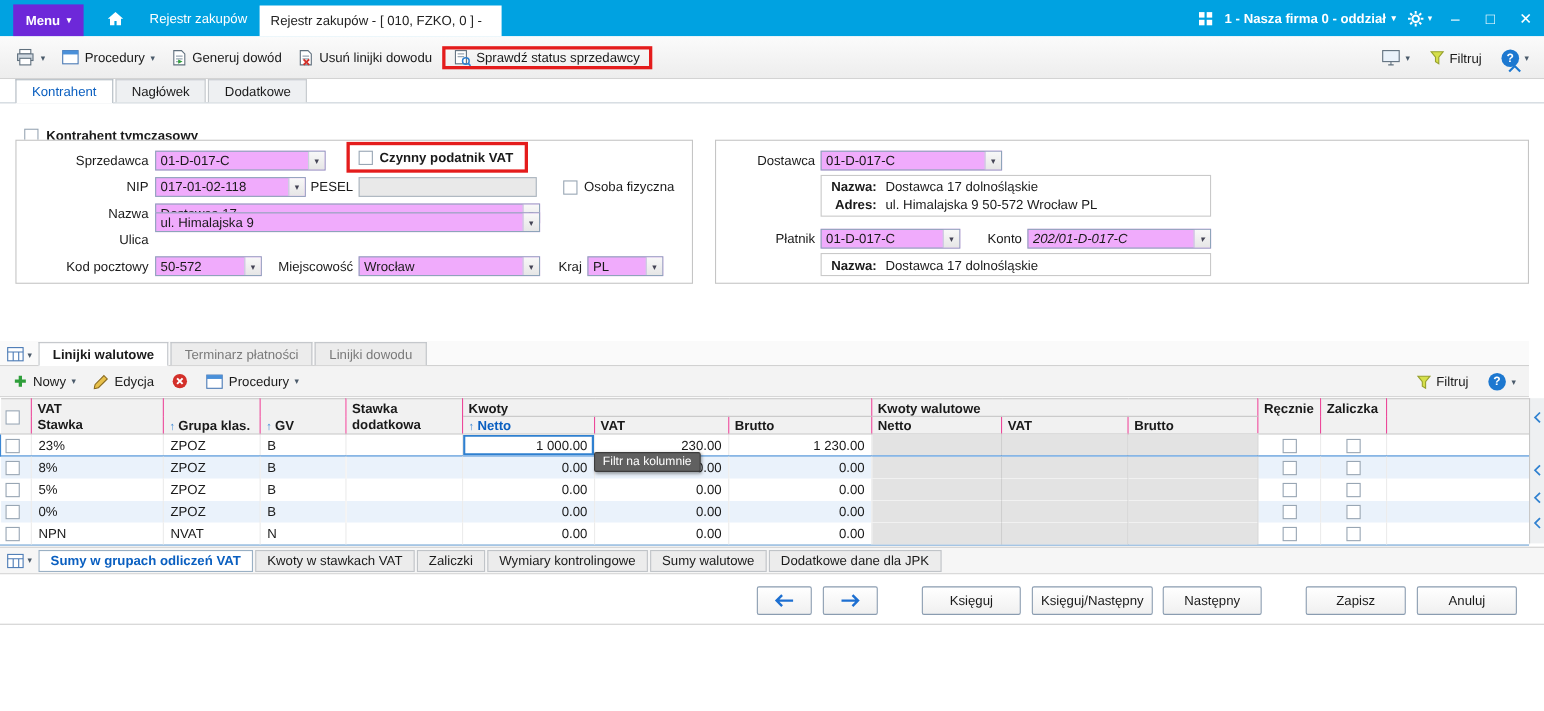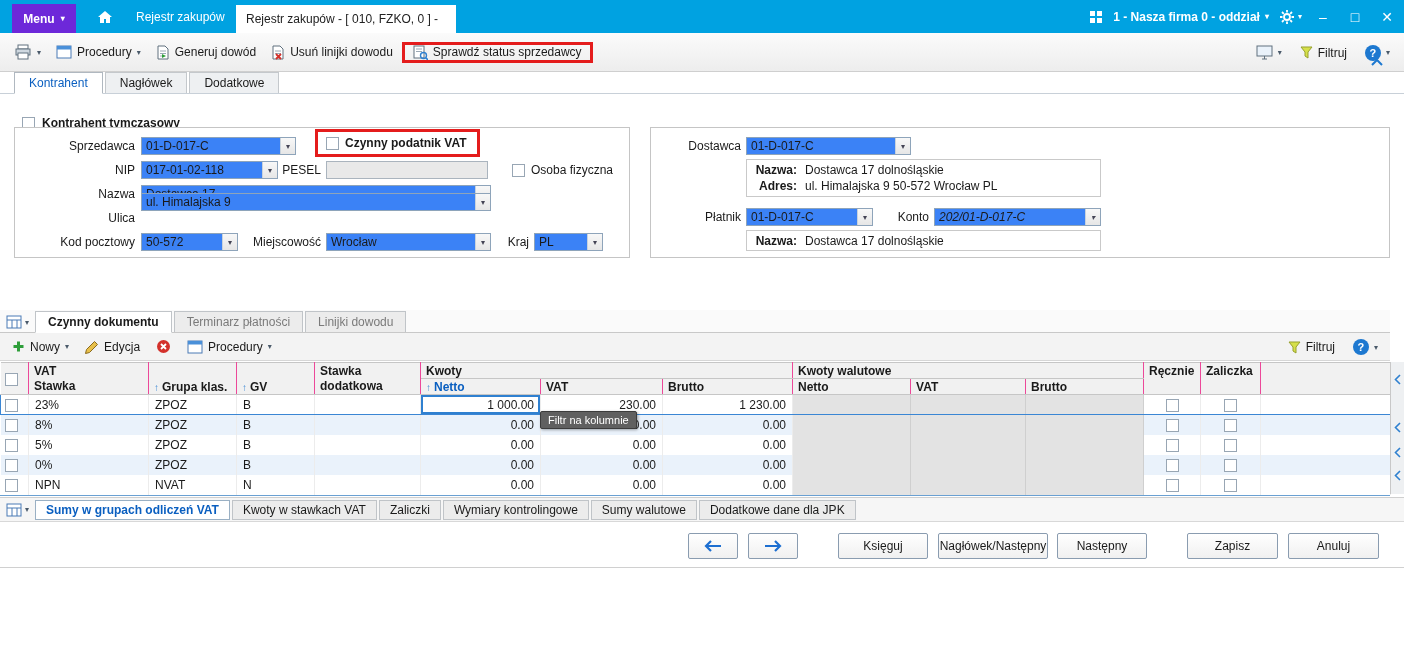--- a/index.html
+++ b/index.html
@@ -30,21 +30,21 @@
   
   .main-tabs{position:absolute;top:72px;left:0;right:0;height:22px;border-bottom:1px solid #c8d0d8;background:#fff;display:flex;align-items:flex-end;padding-left:14px;gap:2px;}
   .mtab{height:21px;display:flex;align-items:center;padding:0 14px;background:#eef0f2;border:1px solid #c4c8cc;border-bottom:none;cursor:pointer;}
   .mtab.active{background:#fff;color:#0a5fc0;border-color:#b0b8c0;margin-bottom:-1px;height:22px;border-bottom:1px solid #fff;}
 
   
   .cb{display:inline-block;width:13px;height:13px;background:#fff;border:1px solid #98a6b4;vertical-align:middle;flex:none;}
   .chk-row{position:absolute;left:22px;top:116px;display:flex;align-items:flex-end;gap:7px;font-weight:bold;}
   .fbox{position:absolute;border:1px solid #c5c5c5;background:#fff;}
   .flabel{position:absolute;height:18px;line-height:18px;text-align:right;white-space:nowrap;}
-  .dd{position:absolute;height:18px;border:1px solid #8ea4ba;background:#3b82f6;display:flex;align-items:center;cursor:pointer;}
+  .dd{position:absolute;height:18px;border:1px solid #8ea4ba;background:#f0abfc;display:flex;align-items:center;cursor:pointer;}
   .dd-val{flex:1;padding:0 4px;white-space:nowrap;overflow:hidden;}
   .dd-btn{width:15px;height:100%;display:flex;align-items:center;justify-content:center;font-size:8px;color:#445;border-left:1px solid #c8d2dc;background:linear-gradient(#f8f8f8,#e6e6e6);}
   .tinput{position:absolute;height:18px;border:1px solid #aab4be;background:#e9e9e9;padding:0 4px;line-height:16px;}
   .cb-inline{position:absolute;display:flex;align-items:center;gap:6px;height:18px;}
   .ibox{position:absolute;border:1px solid #c9c9c9;background:#fff;padding:2px 4px;}
   .irow{display:flex;line-height:16px;}
   .ilab{width:46px;text-align:right;font-weight:bold;margin-right:8px;flex:none;}
 
   
   .sec-tabs{position:absolute;top:310px;left:0;right:14px;height:23px;border-bottom:1px solid #c8c8c8;display:flex;align-items:flex-end;gap:2px;background:#fafafa;}
@@ -311,21 +311,21 @@
 
   <div class="sec-tabs">
     <div class="icon-cluster">
       <svg width="16" height="14" viewBox="0 0 16 14">
           <rect x="1" y="1" width="14" height="12" fill="#fff" stroke="#4a7ab5"></rect>
           <path d="M1 5h14M6 5v8M11 5v8" stroke="#4a7ab5"></path>
         </svg>
       <span class="caret">▾</span>
     </div>
     <div class="stab active">
-        <span>Czynny dokumentu</span>
+        <span>Linijki walutowe</span>
       </div>
     <div class="stab">
         <span>Terminarz płatności</span>
       </div>
     <div class="stab">
         <span>Linijki dowodu</span>
       </div>
   </div>
 
   <div class="sub-toolbar">
@@ -565,21 +565,21 @@
   </div>
   <div class="action-btn" style="left:748px;width:50px;">
     <svg width="18" height="12" viewBox="0 0 18 12">
         <path d="M11 1l5 5-5 5M16 6H1" fill="none" stroke="#1d6fd1" stroke-width="2.2"></path>
       </svg>
   </div>
   <div class="action-btn" style="left:838px;width:90px;">
       <span>Księguj</span>
     </div>
   <div class="action-btn" style="left:938px;width:110px;">
-      <span>Nagłówek/Następny</span>
+      <span>Księguj/Następny</span>
     </div>
   <div class="action-btn" style="left:1057px;width:90px;">
       <span>Następny</span>
     </div>
   <div class="action-btn" style="left:1187px;width:91px;">
       <span>Zapisz</span>
     </div>
   <div class="action-btn" style="left:1288px;width:91px;">
       <span>Anuluj</span>
     </div>

